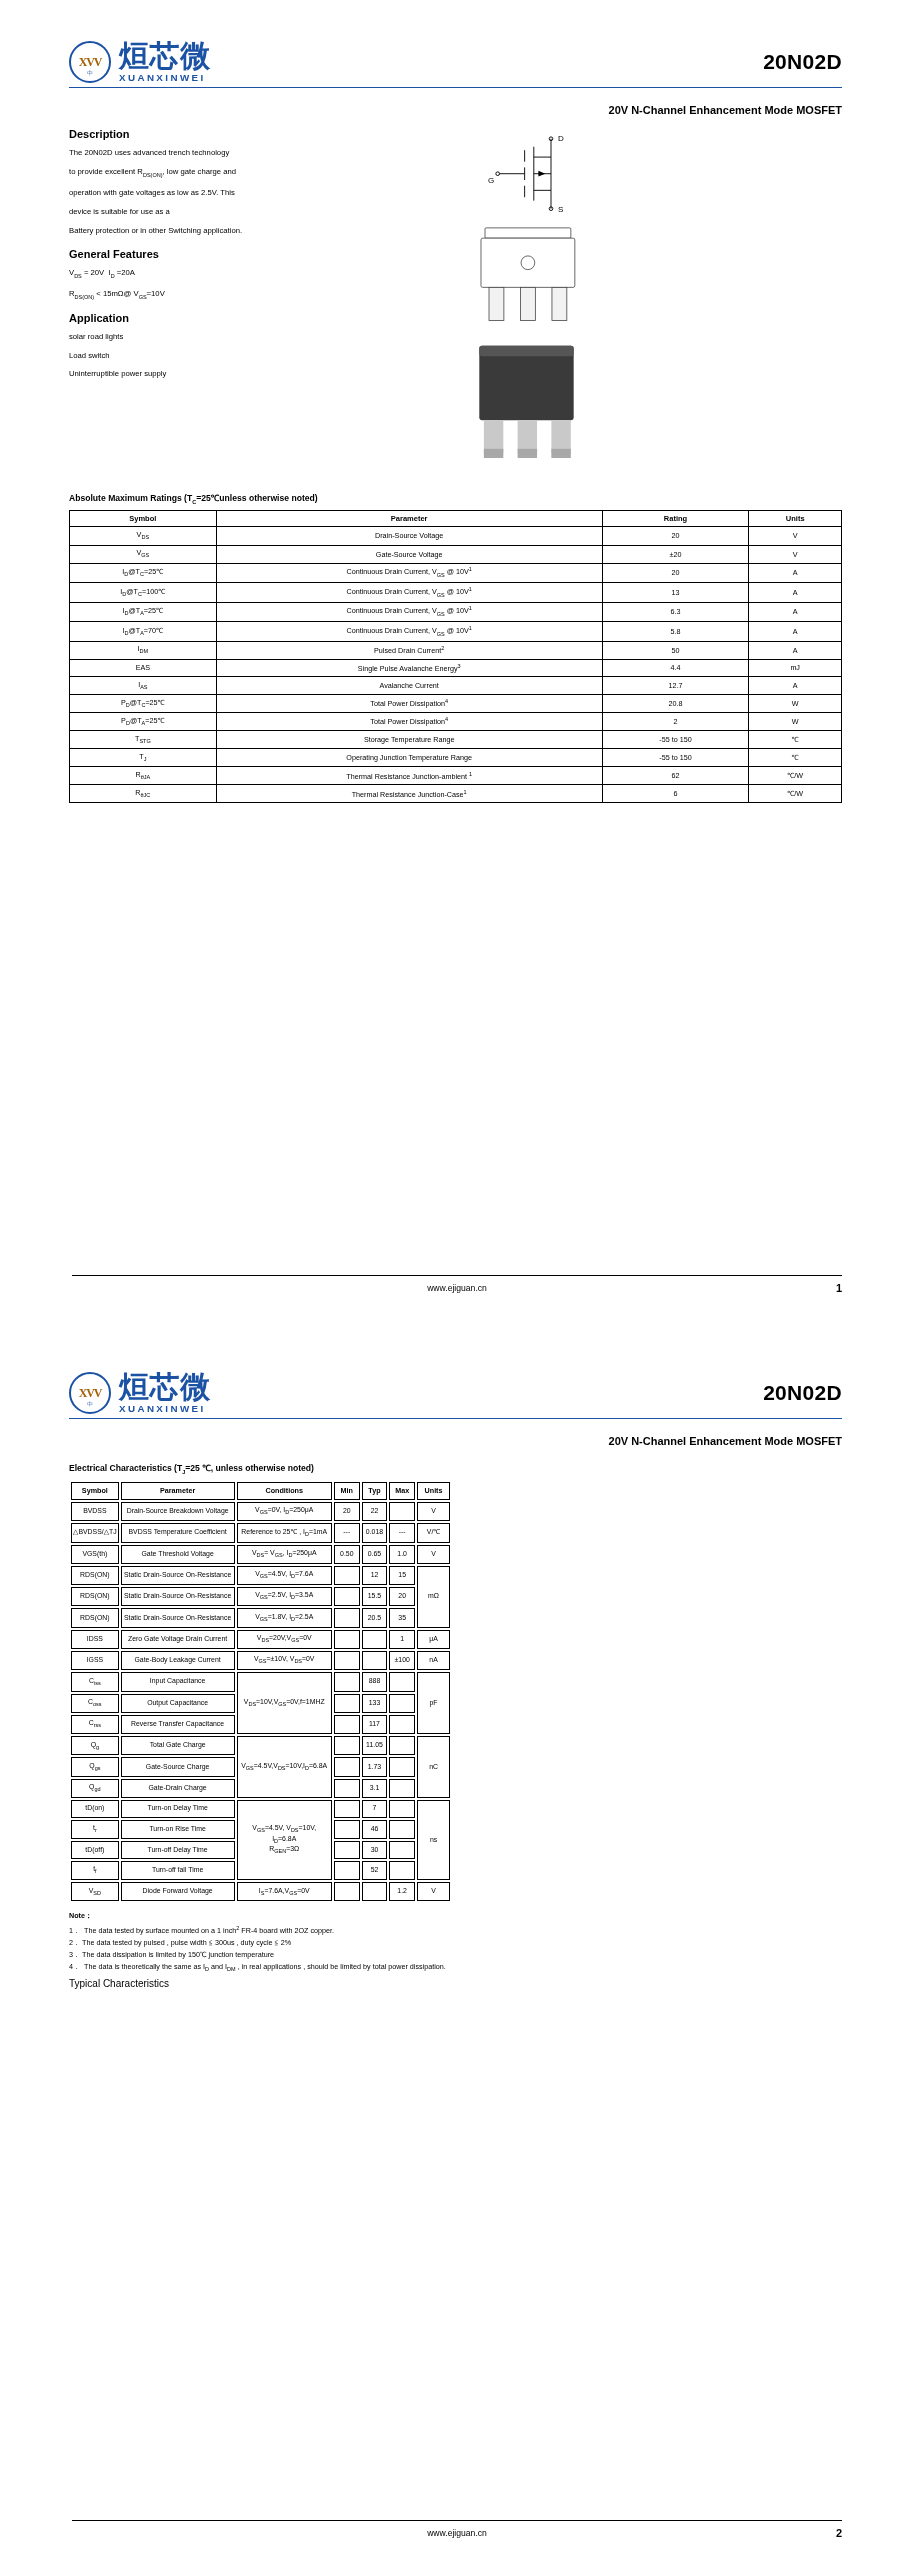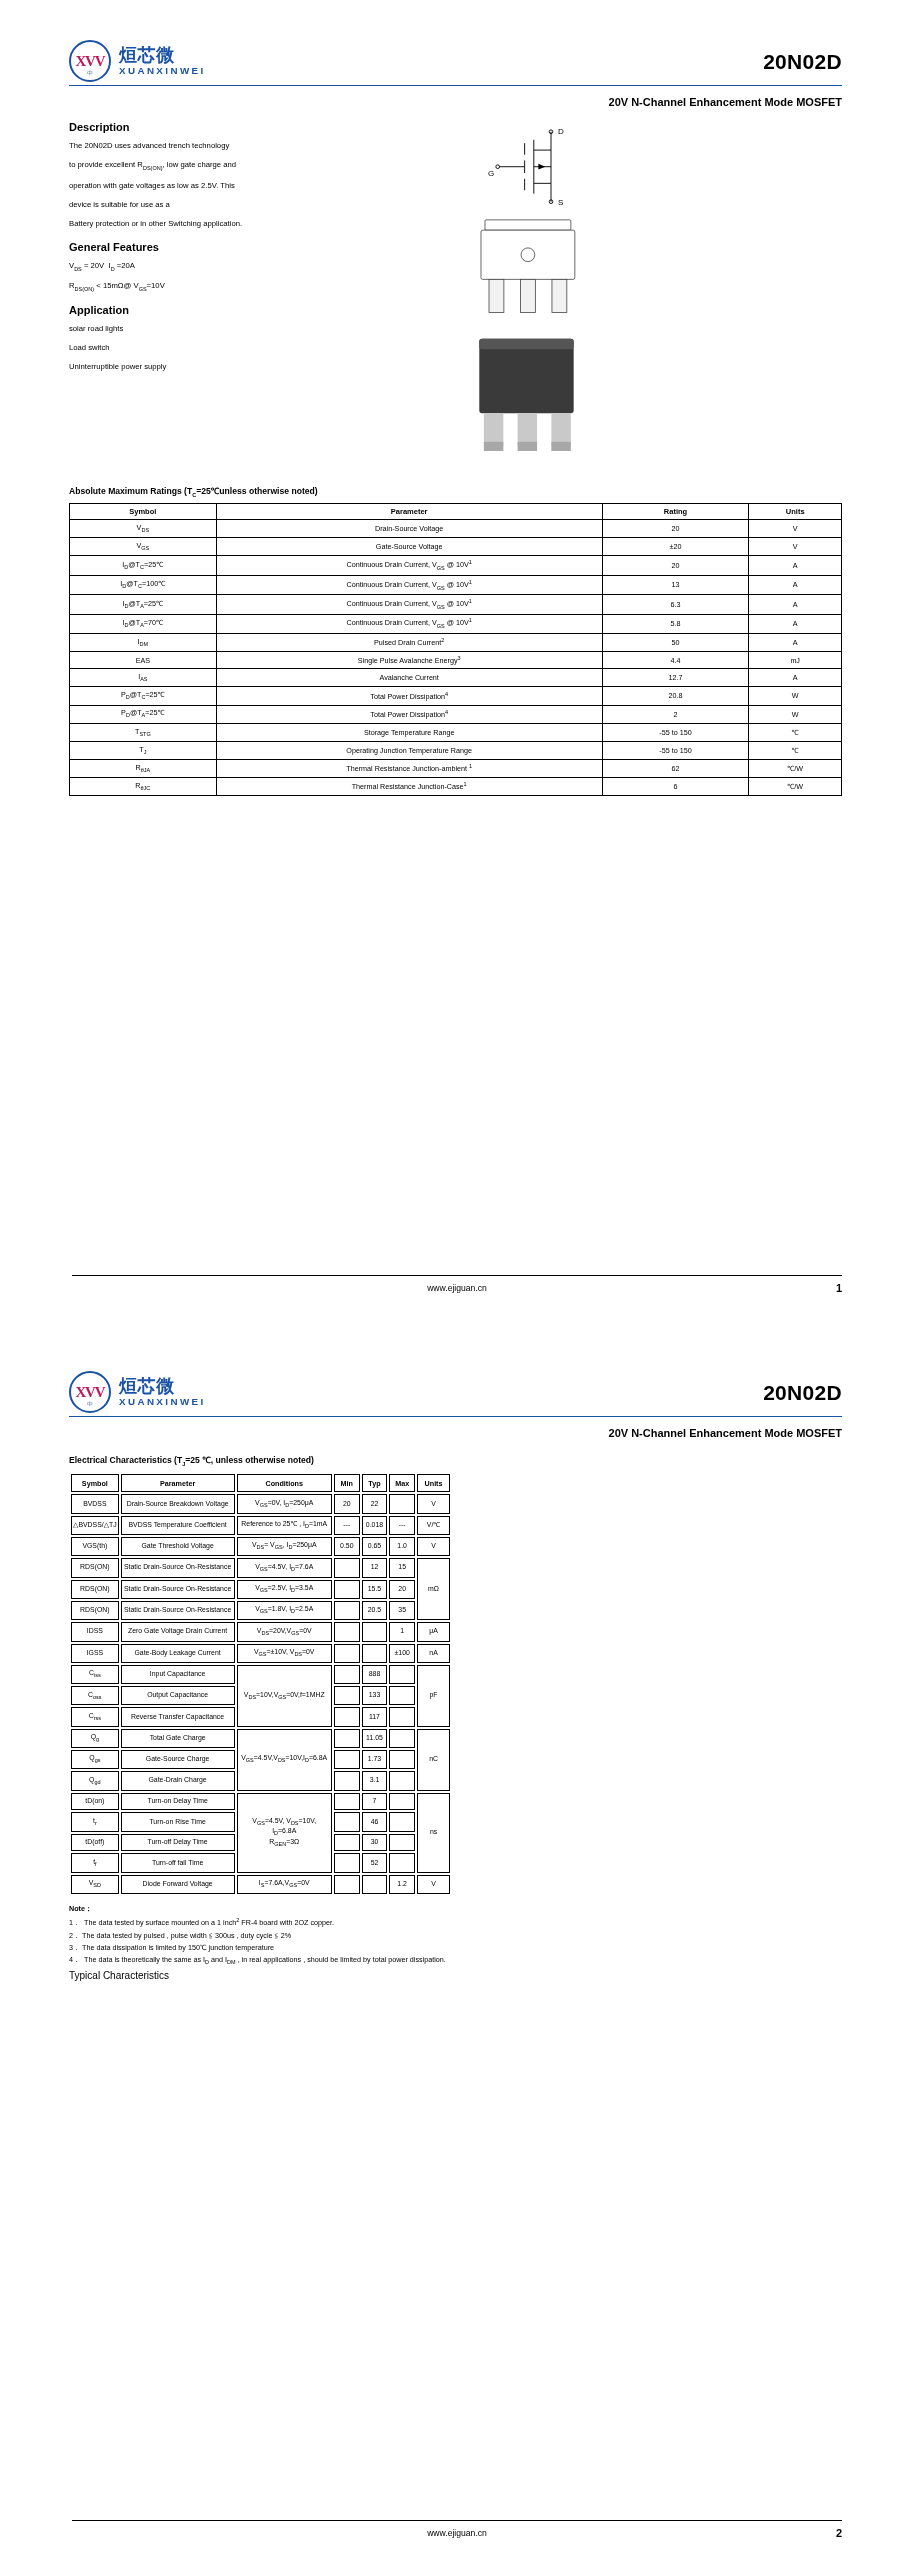--- a/index.html
+++ b/index.html
@@ -27,39 +27,39 @@
   .logo-block { display: flex; align-items: center; gap: 8px; }
   .logo-mark {
     width: 42px; height: 42px;
     border-radius: 50%;
     border: 2.3px solid #1b52a4;
     display: flex; align-items: center; justify-content: center;
     position: relative;
     flex: none;
   }
   .logo-mark .xv {
-    color: #be185d;
-    font-weight: bold;
-    font-size: 15px;
+    color: #a16207;
+    font-weight: bold;
+    font-size: 12px;
     letter-spacing: -1.1px;
     line-height: 1;
     font-family: "Liberation Serif", serif;
   }
   .logo-mark .sub {
     position: absolute;
     bottom: 2.3px; left: 50%;
     transform: translateX(-50%);
     font-size: 5.7px;
     color: #1b52a4;
     background: #fff;
     padding: 0 1.1px;
   }
   .logo-text { line-height: 1.05; }
   .logo-cn {
-    font-size: 18px;
+    font-size: 30px;
     font-weight: bold;
     color: #1b52a4;
     font-family: "DejaVu Sans", sans-serif;
     letter-spacing: 0.6px;
   }
   .logo-en {
     font-size: 9.8px;
     color: #1b52a4;
     letter-spacing: 2.4px;
     font-weight: bold;
@@ -74,21 +74,21 @@
   }
   .rule {
     border: none;
     border-top: 1.1px solid #1b52a4;
     margin: 3.4px 0 0 0;
   }
   .subtitle {
     text-align: right;
     font-size: 11px;
     font-weight: bold;
-    margin-top: 10px;
+    margin-top: 16px;
     color: #000;
   }
 
   
   .desc-wrap {
     display: flex;
     margin-top: 12.6px;
     position: relative;
   }
   .desc-left { width: 304px; }

